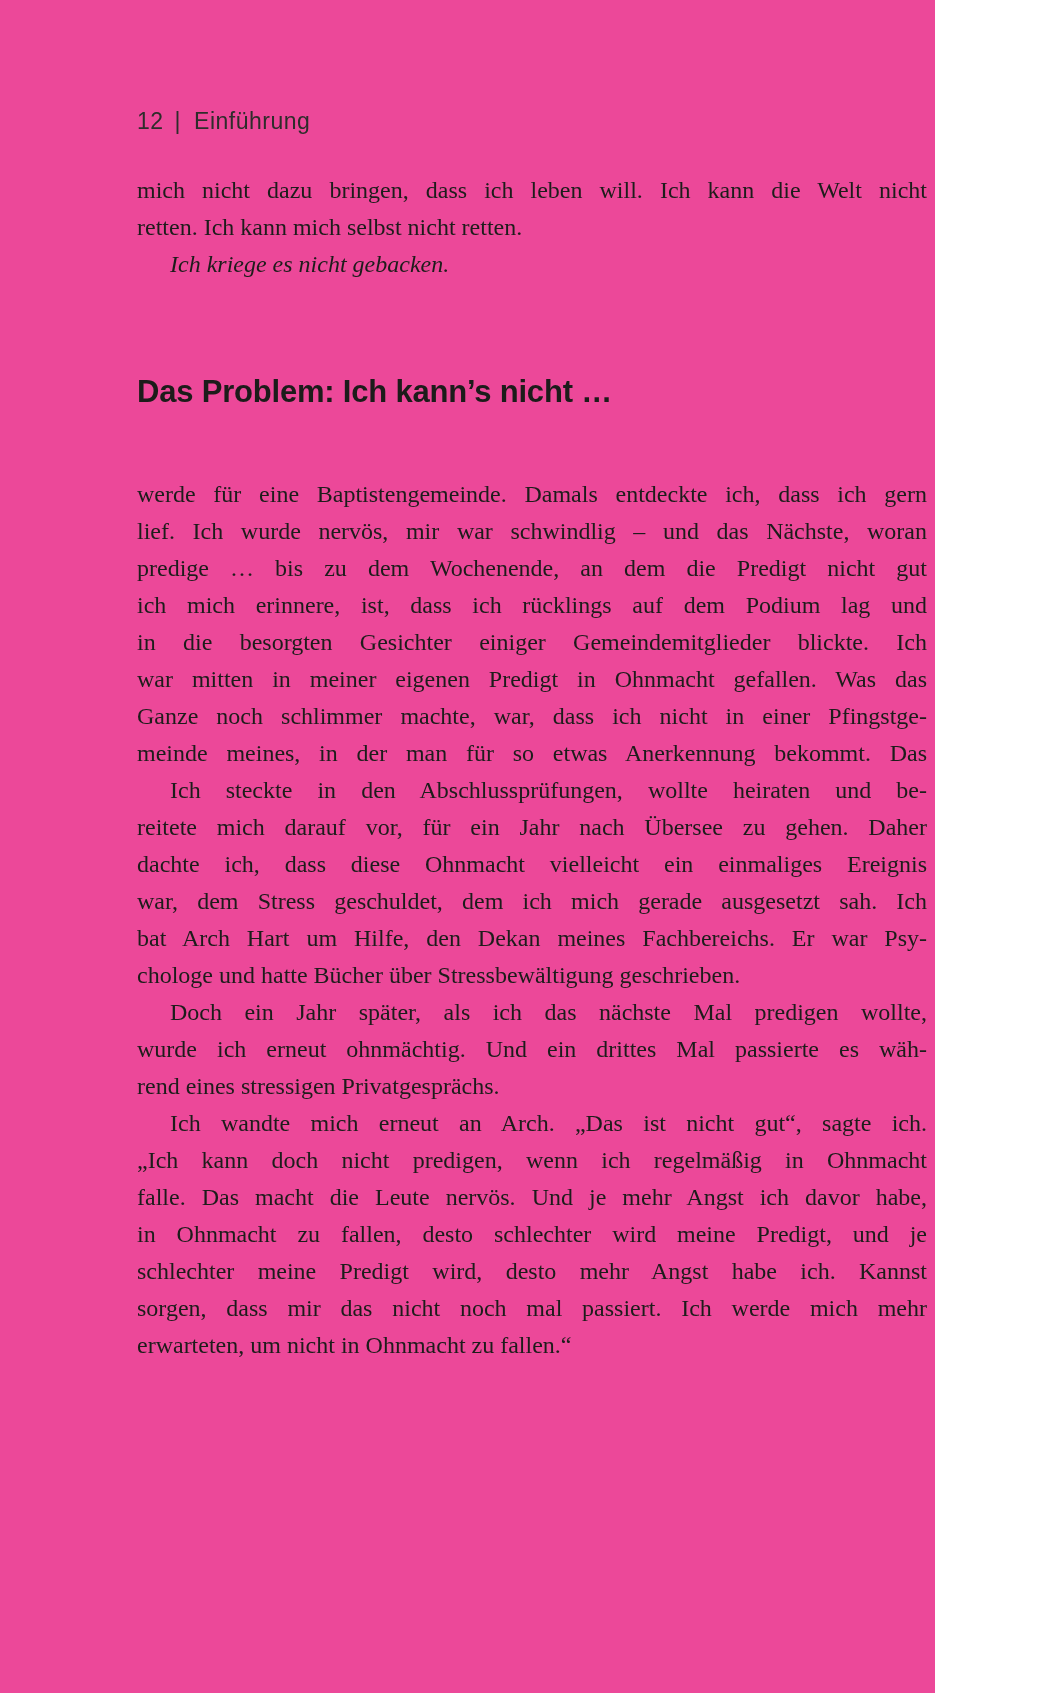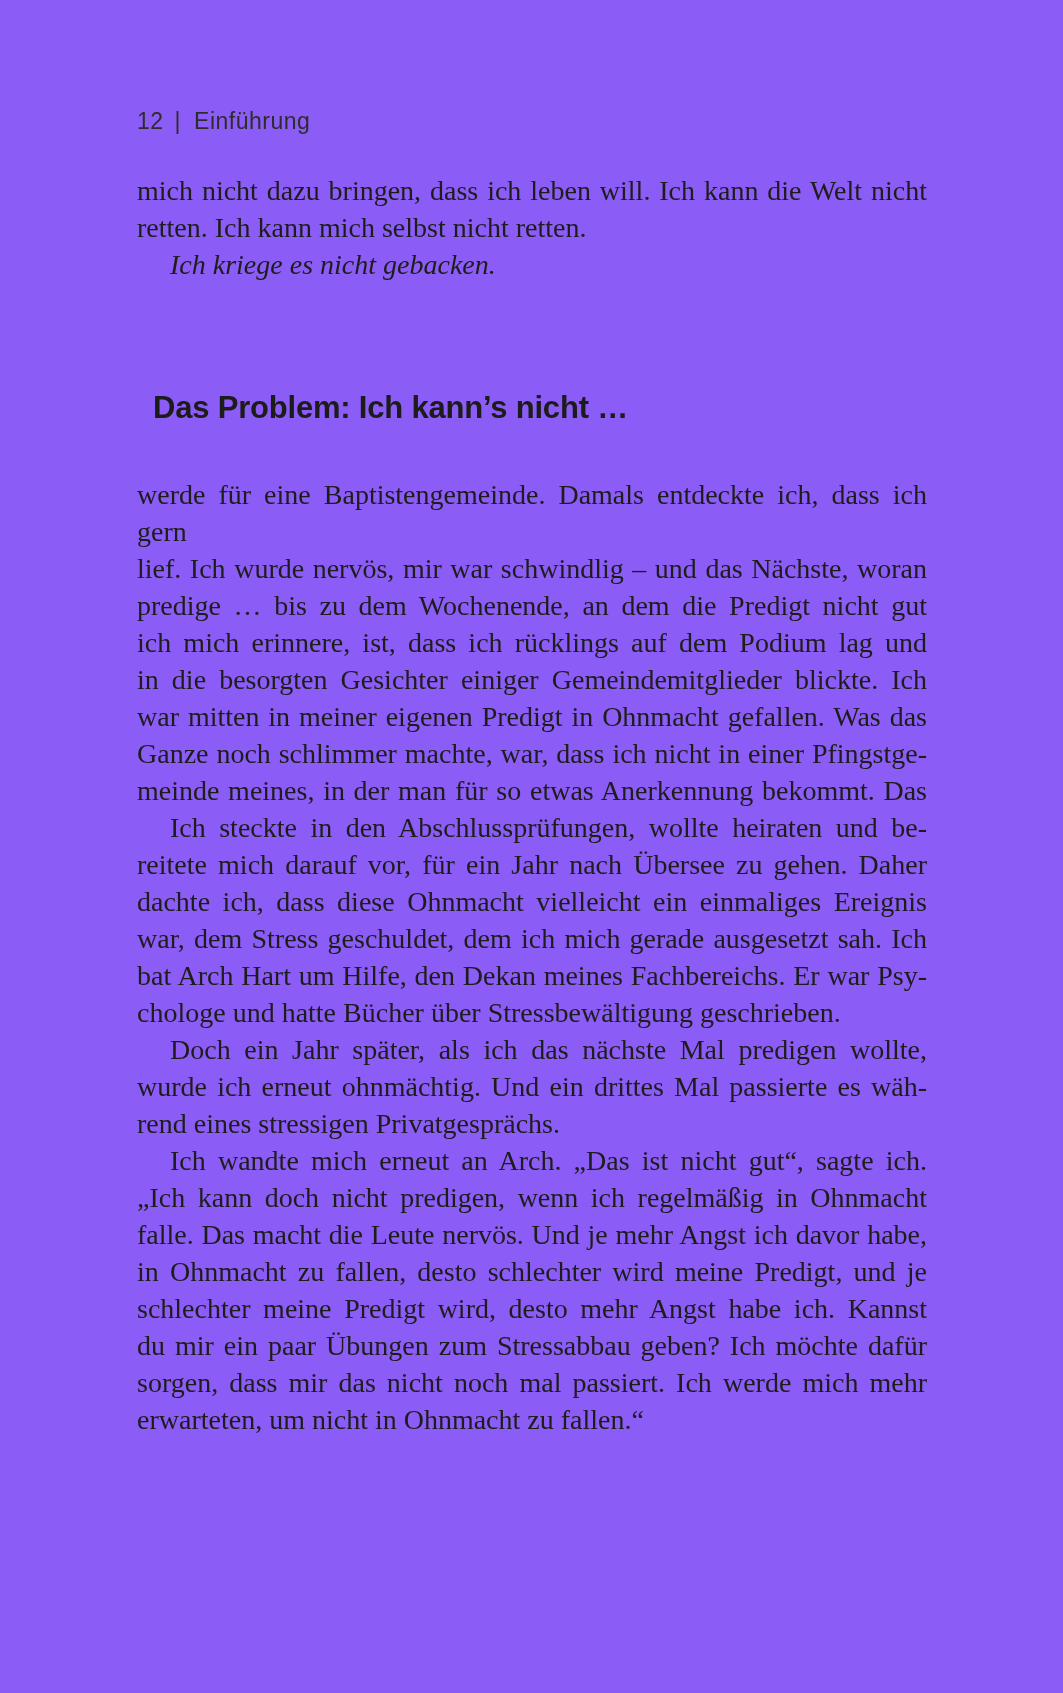--- a/index.html
+++ b/index.html
@@ -2,23 +2,23 @@
 <html lang="de"><head>
 <meta charset="utf-8">
 <style>
   html, body {
     margin: 0;
     padding: 0;
     background: #ffffff;
   }
   .page {
     position: relative;
-    width: 1063px;
+    width: 935px;
     height: 1693px;
-    background: #8b5cf6;
+    background: #ec4899;
     overflow: hidden;
     font-family: "Liberation Serif", serif;
     color: #1d1d1b;
   }
 
   
   .running-header {
     position: absolute;
     left: 137px;
     top: 107px;
@@ -45,38 +45,38 @@
   }
 
   
   .intro-text { top: 172px; }
 
   
   .section-heading {
     position: absolute;
     left: 137px;
     top: 374px;
-    margin: 16px;
+    margin: 0;
     font-family: "Liberation Sans", sans-serif;
     font-size: 31px;
     line-height: 36px;
     font-weight: 700;
     letter-spacing: -0.2px;
     color: #1c1c1a;
     white-space: nowrap;
   }
 
   
   .body-text { top: 476px; }
 
   
   .para { margin: 0; }
   .para.italic { font-style: italic; font-family: Liberation Serif, serif; }
   .line {
-    font-size: 28px;
+    font-size: 24px;
     line-height: 37px;
     text-align: justify;
     text-align-last: justify;
     -moz-text-align-last: justify;
     color: #1d1d1b;
   }
   .line.para-last {
     text-align-last: left;
     -moz-text-align-last: left;
   }
@@ -126,19 +126,18 @@
         <div class="line indent">Doch ein Jahr später, als ich das nächste Mal predigen wollte,</div>
         <div class="line">wurde ich erneut ohnmächtig. Und ein drittes Mal passierte es wäh-</div>
         <div class="line para-last">rend eines stressigen Privatgesprächs.</div>
       </div>
       <div class="para">
         <div class="line indent">Ich wandte mich erneut an Arch. „Das ist nicht gut“, sagte ich.</div>
         <div class="line">„Ich kann doch nicht predigen, wenn ich regelmäßig in Ohnmacht</div>
         <div class="line">falle. Das macht die Leute nervös. Und je mehr Angst ich davor habe,</div>
         <div class="line">in Ohnmacht zu fallen, desto schlechter wird meine Predigt, und je</div>
         <div class="line">schlechter meine Predigt wird, desto mehr Angst habe ich. Kannst</div>
-        <div class="line">du mir ein paar Übungen zum Stressabbau geben? Ich möchte dafür</div>
         <div class="line">sorgen, dass mir das nicht noch mal passiert. Ich werde mich mehr</div>
         <div class="line para-last">erwarteten, um nicht in Ohnmacht zu fallen.“</div>
       </div>
     </div>
 
 </div>
 
 </body></html>

